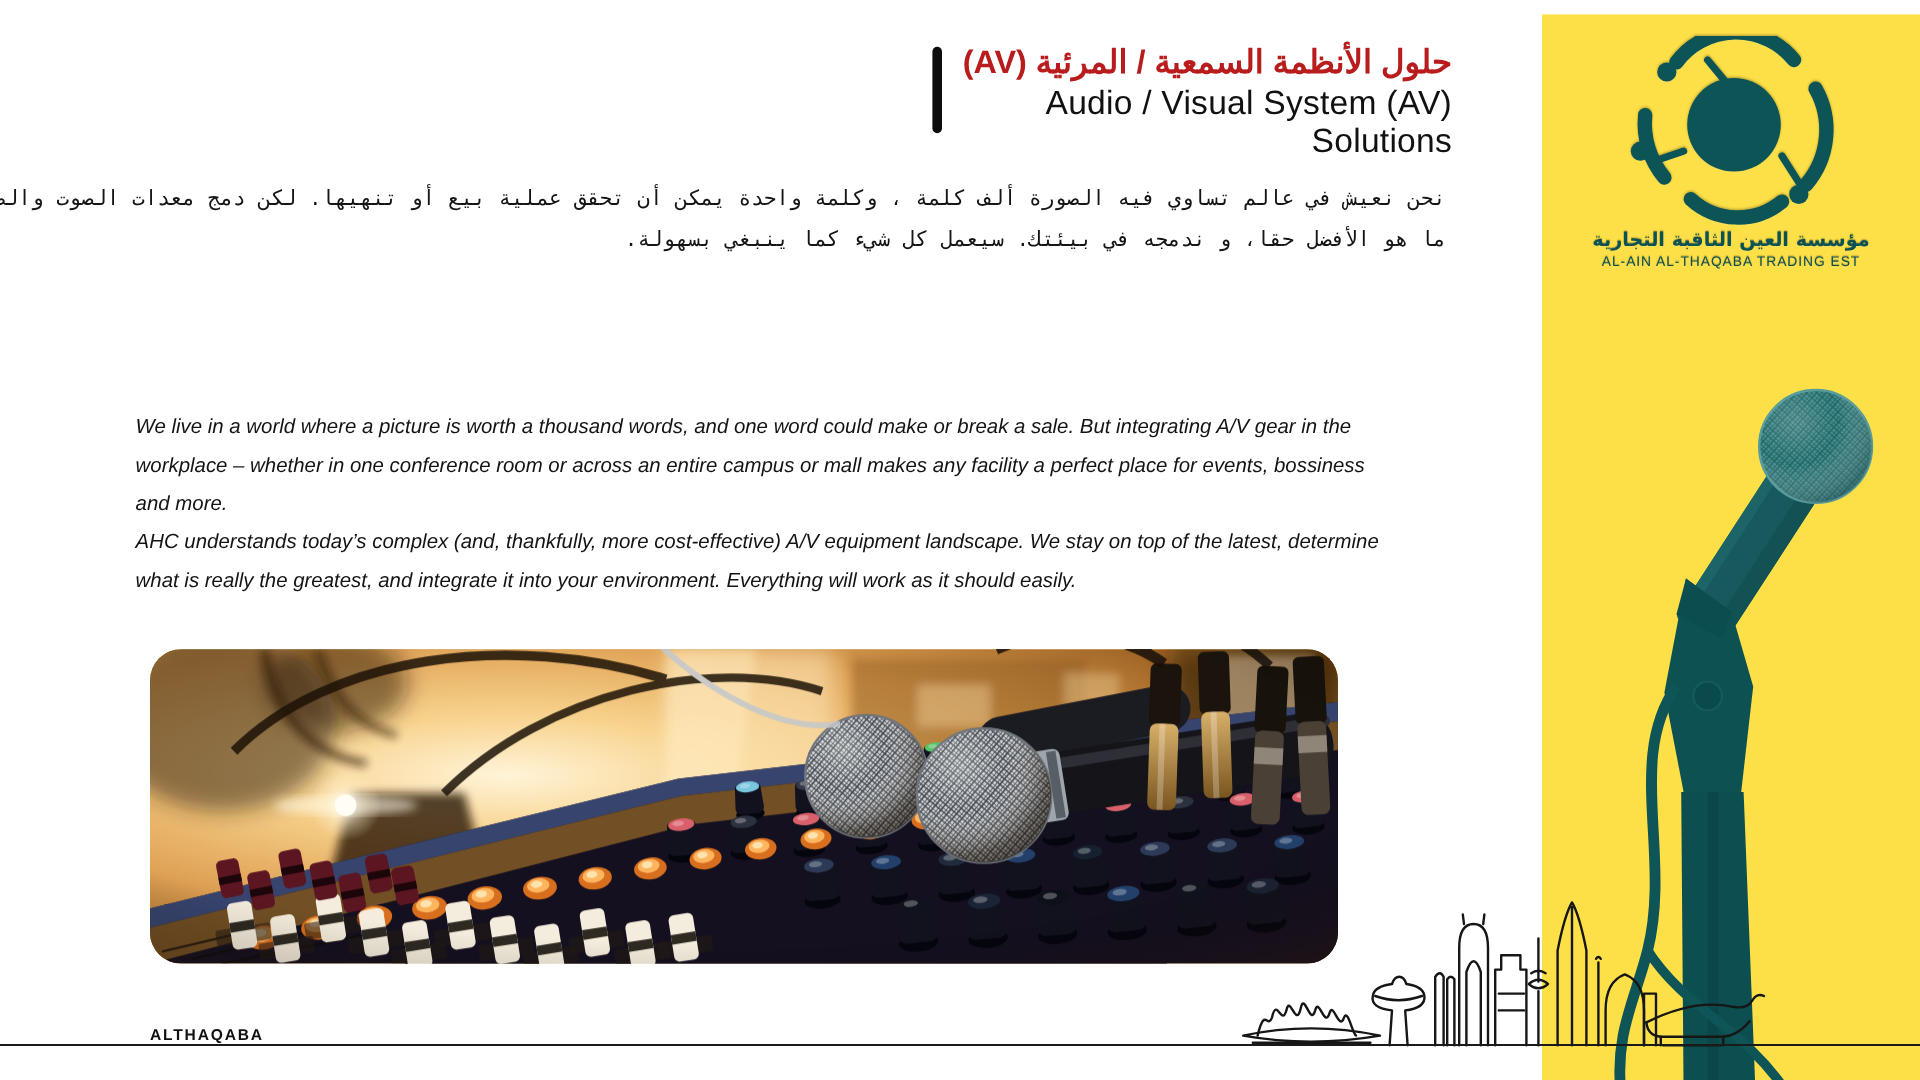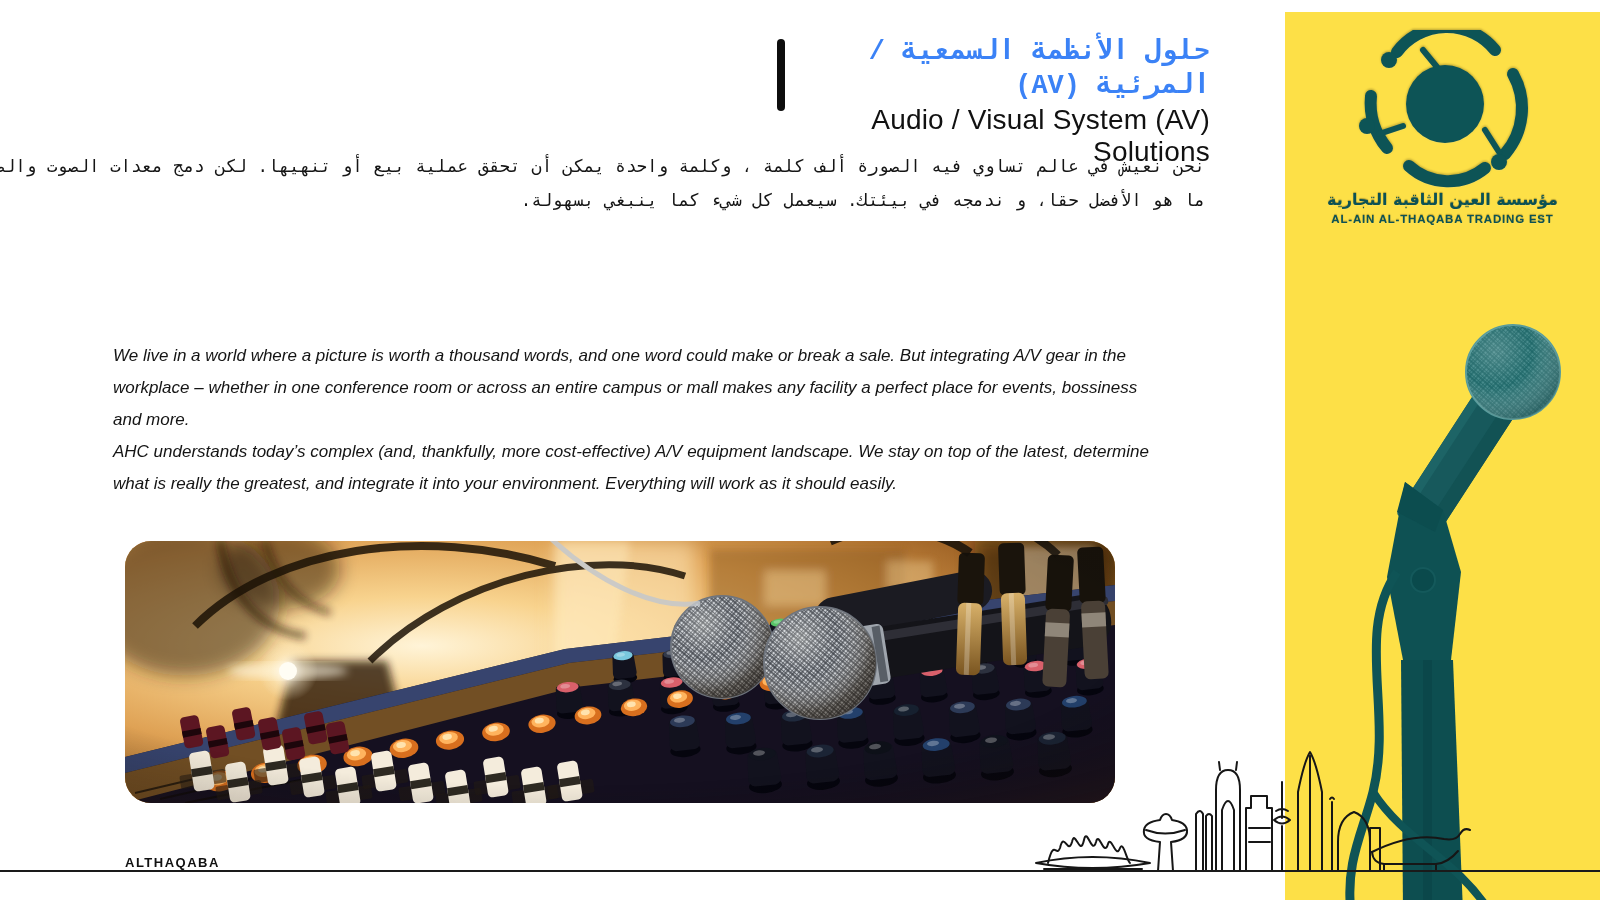--- a/index.html
+++ b/index.html
@@ -7,29 +7,29 @@
         font-family:"Liberation Sans",sans-serif;margin:0 auto;}
 
   
   .sidebar{position:absolute;left:1285px;top:0;width:315px;height:900px;background:#fde047;z-index:1;margin-top:12px;}
   .logo-emblem{position:absolute;left:60px;top:18px;width:200px;height:162px;
                filter:drop-shadow(0 1px 0 rgba(255,255,255,0.10)) drop-shadow(0 -1px 1px rgba(0,0,0,0.28));}
   .logo-ar{position:absolute;left:0;right:0;top:178px;text-align:center;
            font-family:"DejaVu Sans",sans-serif;font-weight:bold;font-size:16px;color:#0c5254;
            text-shadow:0 1px 0 rgba(255,255,255,0.08),0 -1px 1px rgba(0,0,0,0.3);direction:rtl;}
   .logo-en{position:absolute;left:0;right:0;top:201px;text-align:center;
-           font-weight:bold;font-size:11.5px;letter-spacing:0.8px;color:#0c5254;
+           font-weight:normal;font-size:11.5px;letter-spacing:0.8px;color:#0c5254;
            text-shadow:0 1px 0 rgba(255,255,255,0.08),0 -1px 1px rgba(0,0,0,0.3);}
   .side-art{position:absolute;left:0;top:0;width:315px;height:900px;}
 
   
   .title-block{position:absolute;left:760px;top:36px;width:450px;text-align:right;z-index:2;}
   .title-bar{position:absolute;left:17px;top:3px;width:8px;height:72px;background:#0d0d0d;border-radius:4px;}
-  .title-ar{margin:0;font-family:Liberation Mono, monospace;font-size:27px;font-weight:bold;
-            color:#3b82f6;line-height:1.25;direction:rtl;}
+  .title-ar{margin:0;font-family:Liberation Sans, sans-serif;font-size:27px;font-weight:bold;
+            color:#b91c1c;line-height:1.25;direction:rtl;}
   .title-en{margin:0;font-size:28px;font-weight:400;color:#111;line-height:1.15;letter-spacing:0.2px;}
 
   
   .arabic-text{position:absolute;left:60px;top:151px;width:1145px;z-index:2;}
   .ar-line{direction:rtl;text-align:right;white-space:nowrap;overflow:visible;
            font-family:Liberation Mono, monospace;font-size:17.5px;color:#151515;line-height:33.5px;}
   .english-text{position:absolute;left:113px;top:340px;width:1130px;z-index:2;}
   .en-line{white-space:nowrap;font-size:17px;color:#141414;line-height:32px;font-style:italic;}
 
   

